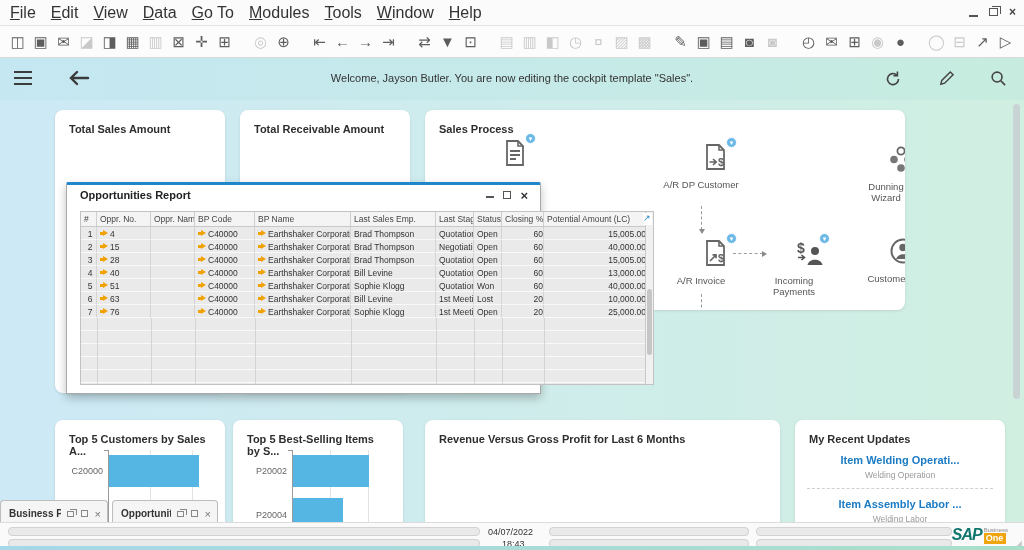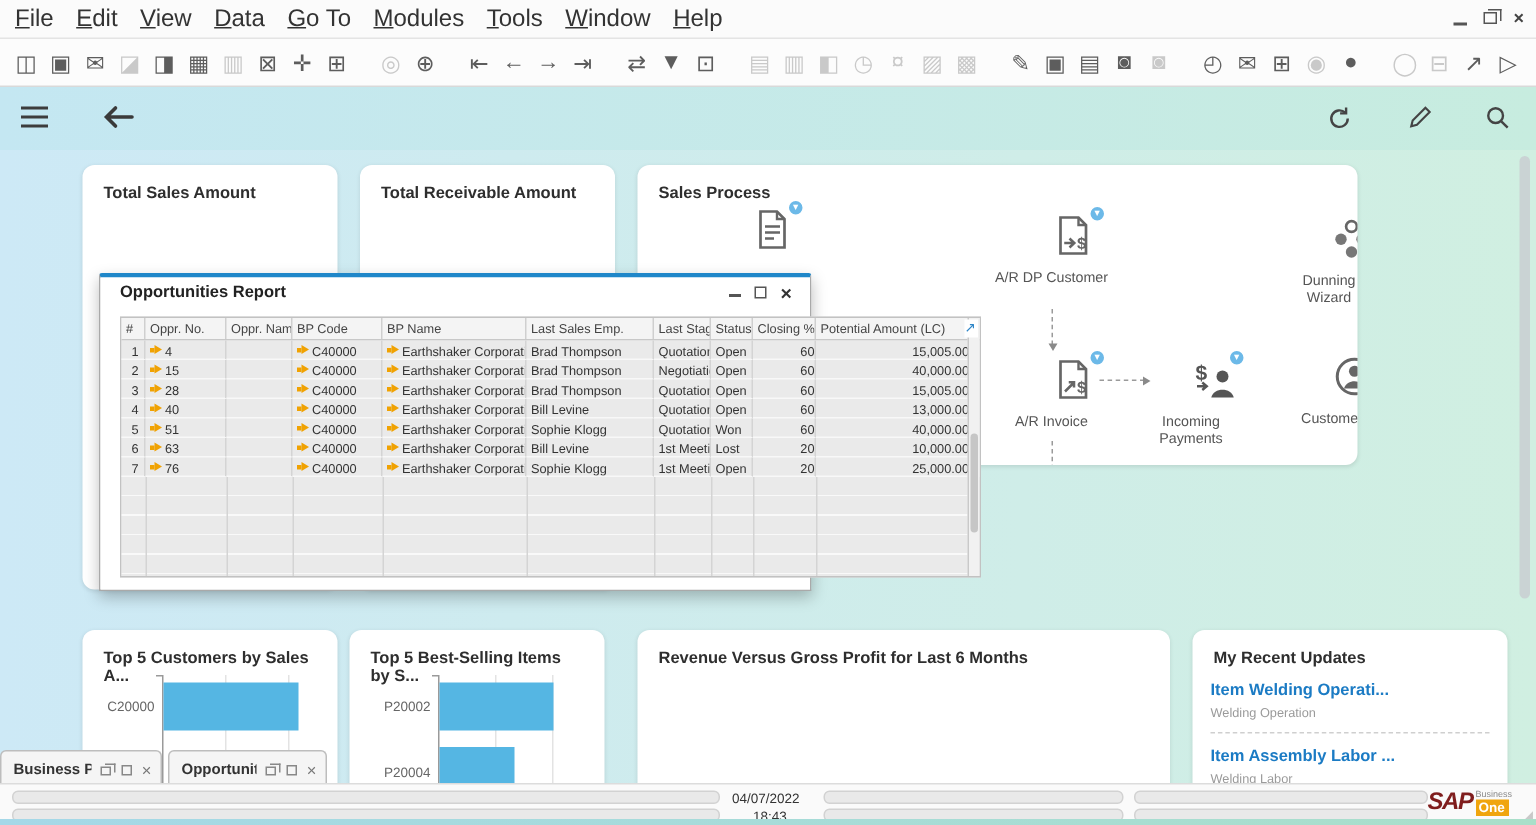--- a/index.html
+++ b/index.html
@@ -60,21 +60,21 @@
 
   
   .chart { position:absolute; inset:0; }
   .axis { position:absolute; top:30px; bottom:0; width:1px; background:#9a9a9a; }
   .axis::before { content:""; position:absolute; left:-4px; top:0; width:4px; height:1px; background:#9a9a9a; }
   .grid { position:absolute; top:30px; bottom:0; width:1px; background:#e3e3e3; }
   .bar { position:absolute; background:#55b6e3; }
   .ylab { position:absolute; left:0; width:48px; text-align:right; font-size:9px; color:#666; }
 
   
-  .ru-item { margin:0 12px; padding:9px 0 8px 0; border-bottom:1px dashed #cfcfcf; cursor:pointer; }
+  .ru-item { margin:0 12px; padding:9px 0 8px 0; border-bottom:1px dashed #cfcfcf; cursor:pointer;text-align:center; }
   .ru-title { font-size:11px; font-weight:bold; color:#1b7bc4; }
   .ru-sub { font-size:8.5px; color:#9a9a9a; margin-top:4px; }
 
   
   .popup { position:absolute; left:66px; top:82px; width:475px; height:212px; background:#fff;
            border:1px solid #a9a9a9; border-top:3px solid #1f87c9; border-radius:2px 2px 0 0;
            box-shadow:0 4px 10px rgba(0,0,0,.25); z-index:5; }
   .popup-title { position:absolute; left:13px; top:4px; font-size:11px; font-weight:bold; color:#222; }
   .pctl { position:absolute; top:6px; display:flex; align-items:center; cursor:pointer; }
   .pc-min { width:8px; height:2px; background:#555; margin-top:5px; }
@@ -116,21 +116,21 @@
   .twc-restore::before { content:""; position:absolute; left:2px; top:-3px; width:6px; height:5px; border:1px solid #888; border-bottom:none; border-left:none; }
   .twc-max { width:7px; height:7px; border:1px solid #888; }
   .twc-close { font-size:11px; color:#777; line-height:8px; }
 
   
   .statusbar { position:absolute; left:0; top:522px; width:1024px; height:28px; background:#fafafa;
                border-top:1px solid #dcdcdc; z-index:10; }
   .sfield { position:absolute; height:9px; background:#e9e9e9; border:1px solid #d2d2d2; border-radius:4px; }
   .sdate, .stime { position:absolute; font-size:9px; color:#333; }
   .saplogo { position:absolute; right:16px; top:3px; display:flex; align-items:center; gap:2px; }
-  .sap-word { font-size:16px; font-weight:bold; font-style:italic; color:#7f1d1d; letter-spacing:-1px; }
+  .sap-word { font-size:16px; font-weight:bold; font-style:italic; color:#0f766e; letter-spacing:-1px; }
   .sap-right { display:flex; flex-direction:column; align-items:flex-start; }
   .sap-business { font-size:6px; color:#8a8a8a; }
   .sap-one { font-size:9px; font-weight:bold; color:#fff; background:#f0a50e; padding:0 3px 1px 2px; }
   .grip { position:absolute; right:2px; bottom:2px; font-size:8px; color:#c9c9c9; }
   .bottomstrip { position:absolute; left:0; top:546px; width:1024px; height:4px;
                  background:linear-gradient(90deg,#a5d8e8,#a9dfc9); z-index:11; }
 
   svg { display:block; }
 </style>
 </head>
@@ -220,20 +220,21 @@
     <span class="hamburger">
         <div></div>
         <div></div>
         <div></div>
       </span>
     <span class="backbtn">
       <svg width="22" height="16" viewBox="0 0 22 16">
           <path d="M20 8 H4 M9 2 L3 8 l6 6" stroke="#3a3a3a" stroke-width="2.4" fill="none" stroke-linecap="round"></path>
         </svg>
     </span>
+    <div class="welcome-msg">Welcome, Jayson Butler. You are now editing the cockpit template "Sales".</div>
     <span class="wicon" style="left:884px">
       <svg width="18" height="18" viewBox="0 0 18 18">
           <path d="M14.5 9a5.5 5.5 0 1 1-1.7-3.9" fill="none" stroke="#444" stroke-width="1.6"></path>
           <path d="M13.4 1.6 V5.6 H9.4" fill="none" stroke="#444" stroke-width="1.6"></path>
         </svg>
     </span>
     <span class="wicon" style="left:938px">
       <svg width="17" height="17" viewBox="0 0 18 18">
           <path d="M3 15 l1-4 L13 2 l3 3 L7 14 z" fill="none" stroke="#444" stroke-width="1.5"></path>
         </svg>

